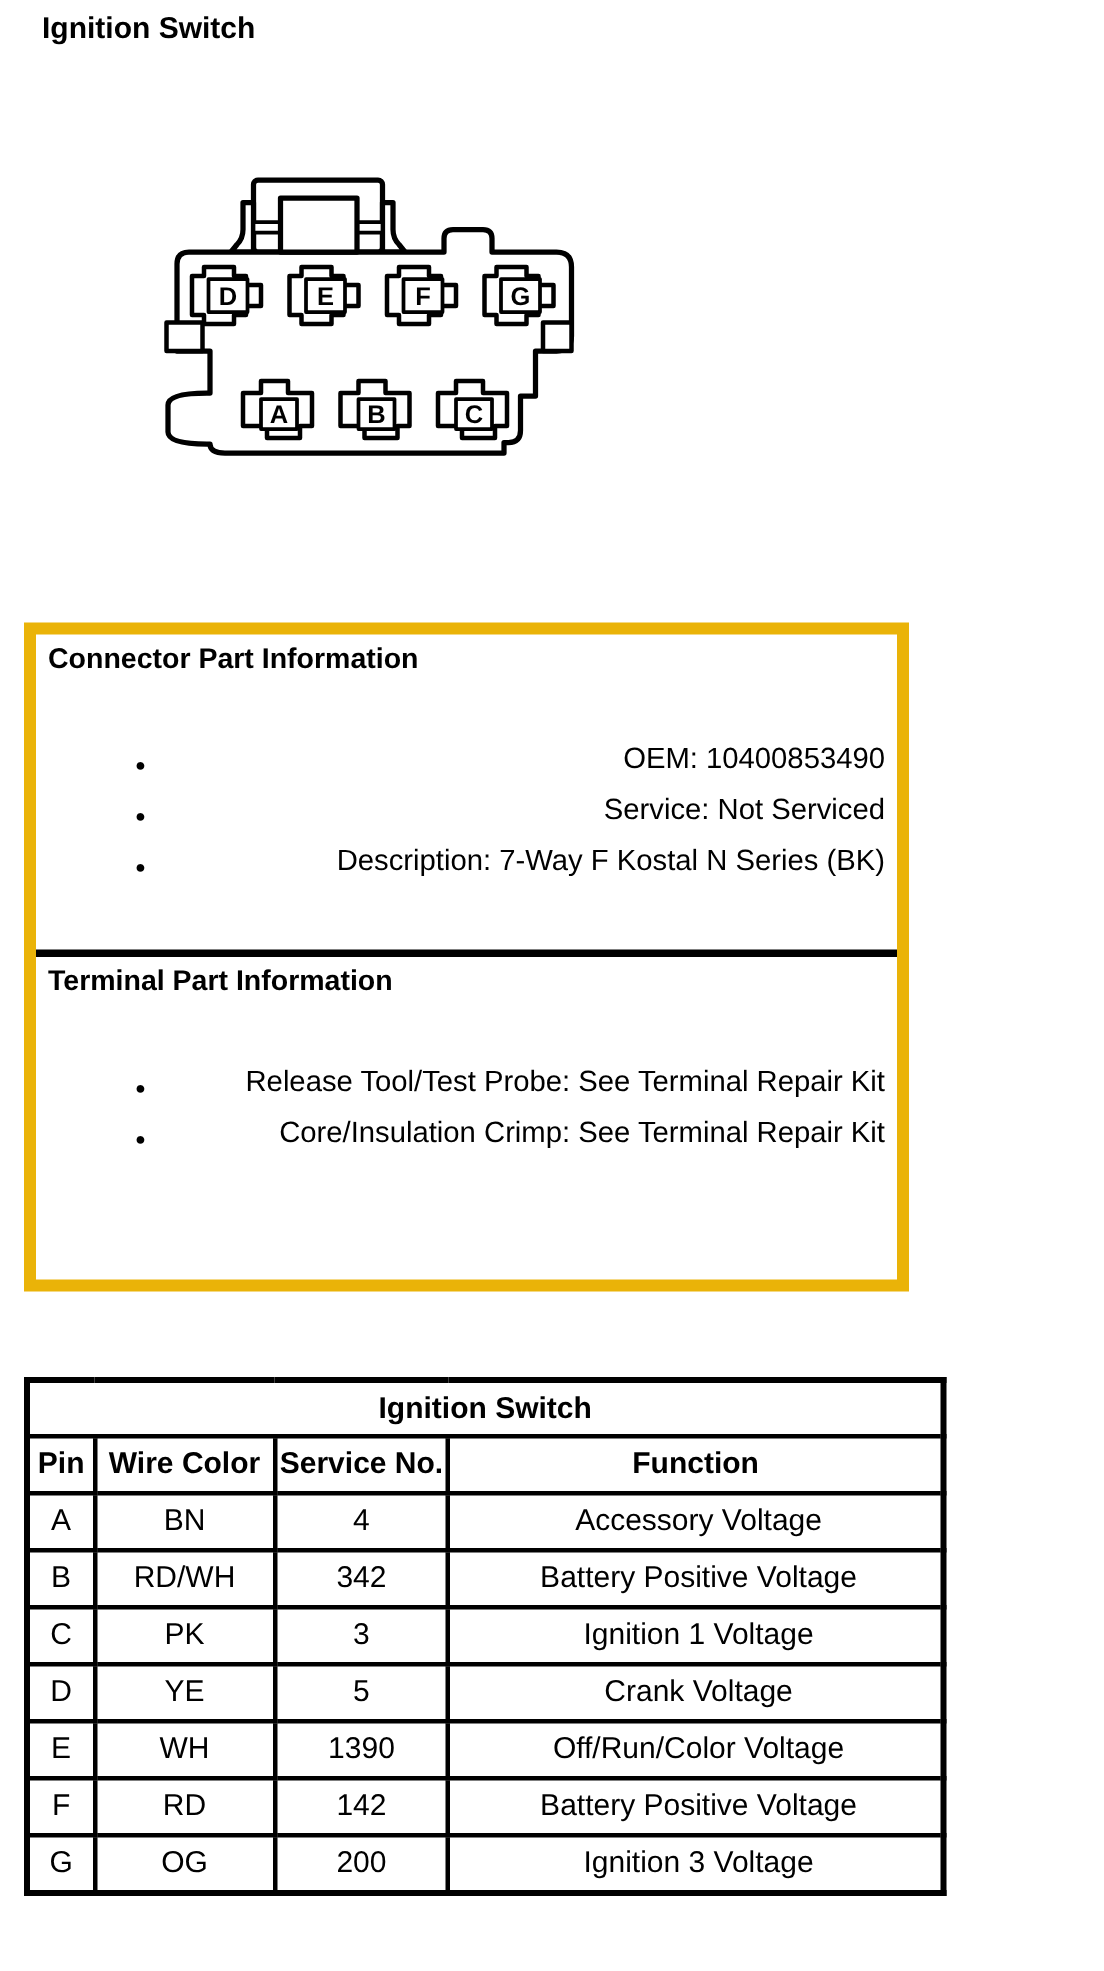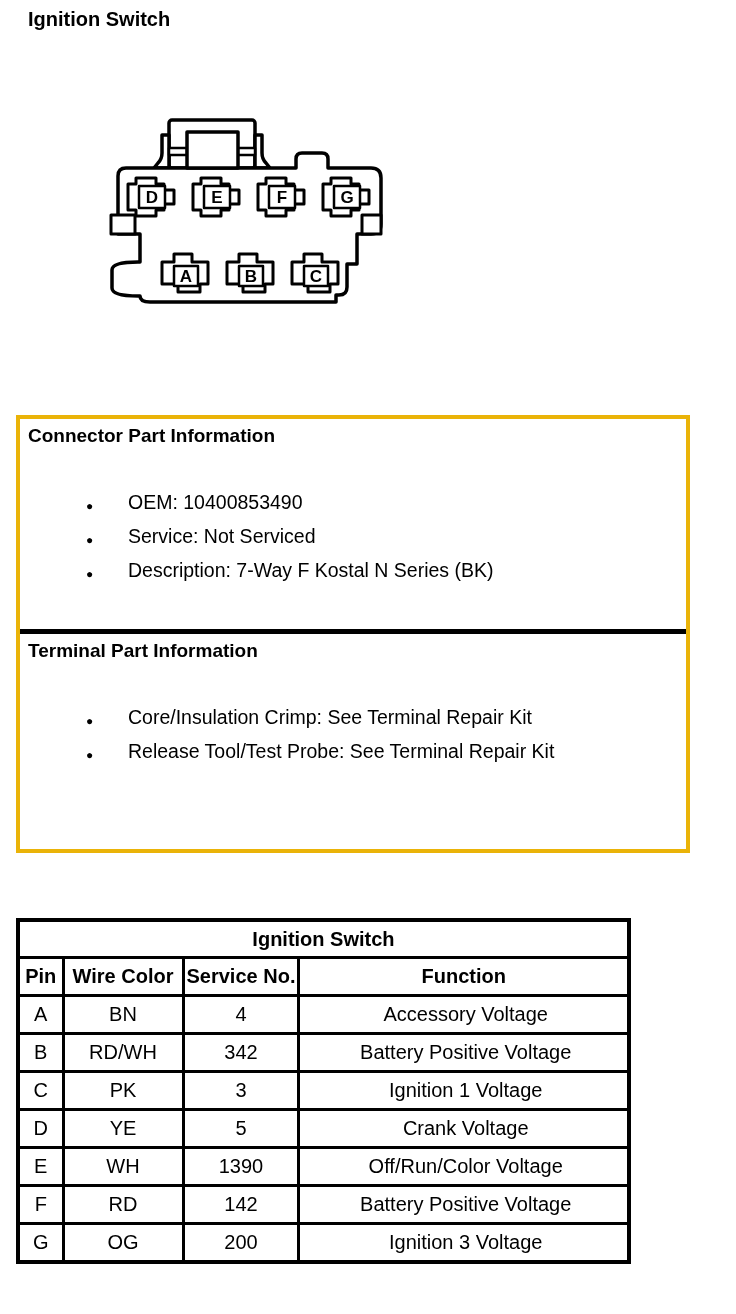--- a/index.html
+++ b/index.html
@@ -7,27 +7,27 @@
     width:736px;height:1314px;background:#ffffff;color:#000;
     font-family:"Liberation Sans", sans-serif;position:relative;overflow:hidden;
   }
   .page-title{
     position:absolute;left:28px;top:8px;font-size:20px;font-weight:bold;
   }
   .connector-svg{position:absolute;left:90px;top:108px;}
 
   
   .info-boxes{
-    position:absolute;left:16px;top:415px;width:674px;
-    border:4px solid #eab308;background:#fff;box-sizing:border-box;
+    position:absolute;left:16px;top:415px;width:590px;
+    border:8px solid #eab308;background:#fff;box-sizing:border-box;
   }
   .info-section{box-sizing:border-box;height:215px;padding:6px 8px;}
   .info-section.first{border-bottom:5px solid #000;}
   .info-title{font-size:19px;font-weight:bold;}
-  .info-list{list-style:none;margin:44px 0 0 0;padding:0;}
+  .info-list{list-style:none;margin:44px 0 0 0;padding:0;text-align:right;}
   .info-list li{
     position:relative;font-size:19.5px;line-height:23px;margin-bottom:11px;
     padding-left:100px;
   }
   .info-list li::before{
     content:"\25CF";position:absolute;left:58px;top:4px;font-size:12px;
   }
 
   
   .pin-table{
@@ -126,22 +126,22 @@
     <div class="info-title">Connector Part Information</div>
     <ul class="info-list">
       <li>OEM: 10400853490</li>
       <li>Service: Not Serviced</li>
       <li>Description: 7-Way F Kostal N Series (BK)</li>
     </ul>
   </div>
   <div class="info-section">
     <div class="info-title">Terminal Part Information</div>
     <ul class="info-list">
+      <li>Release Tool/Test Probe: See Terminal Repair Kit</li>
       <li>Core/Insulation Crimp: See Terminal Repair Kit</li>
-      <li>Release Tool/Test Probe: See Terminal Repair Kit</li>
     </ul>
   </div>
 </div>
 
 <table class="pin-table">
   <colgroup>
     <col class="col-pin">
       <col class="col-wire">
       <col class="col-circuit">
       <col class="col-fn">

